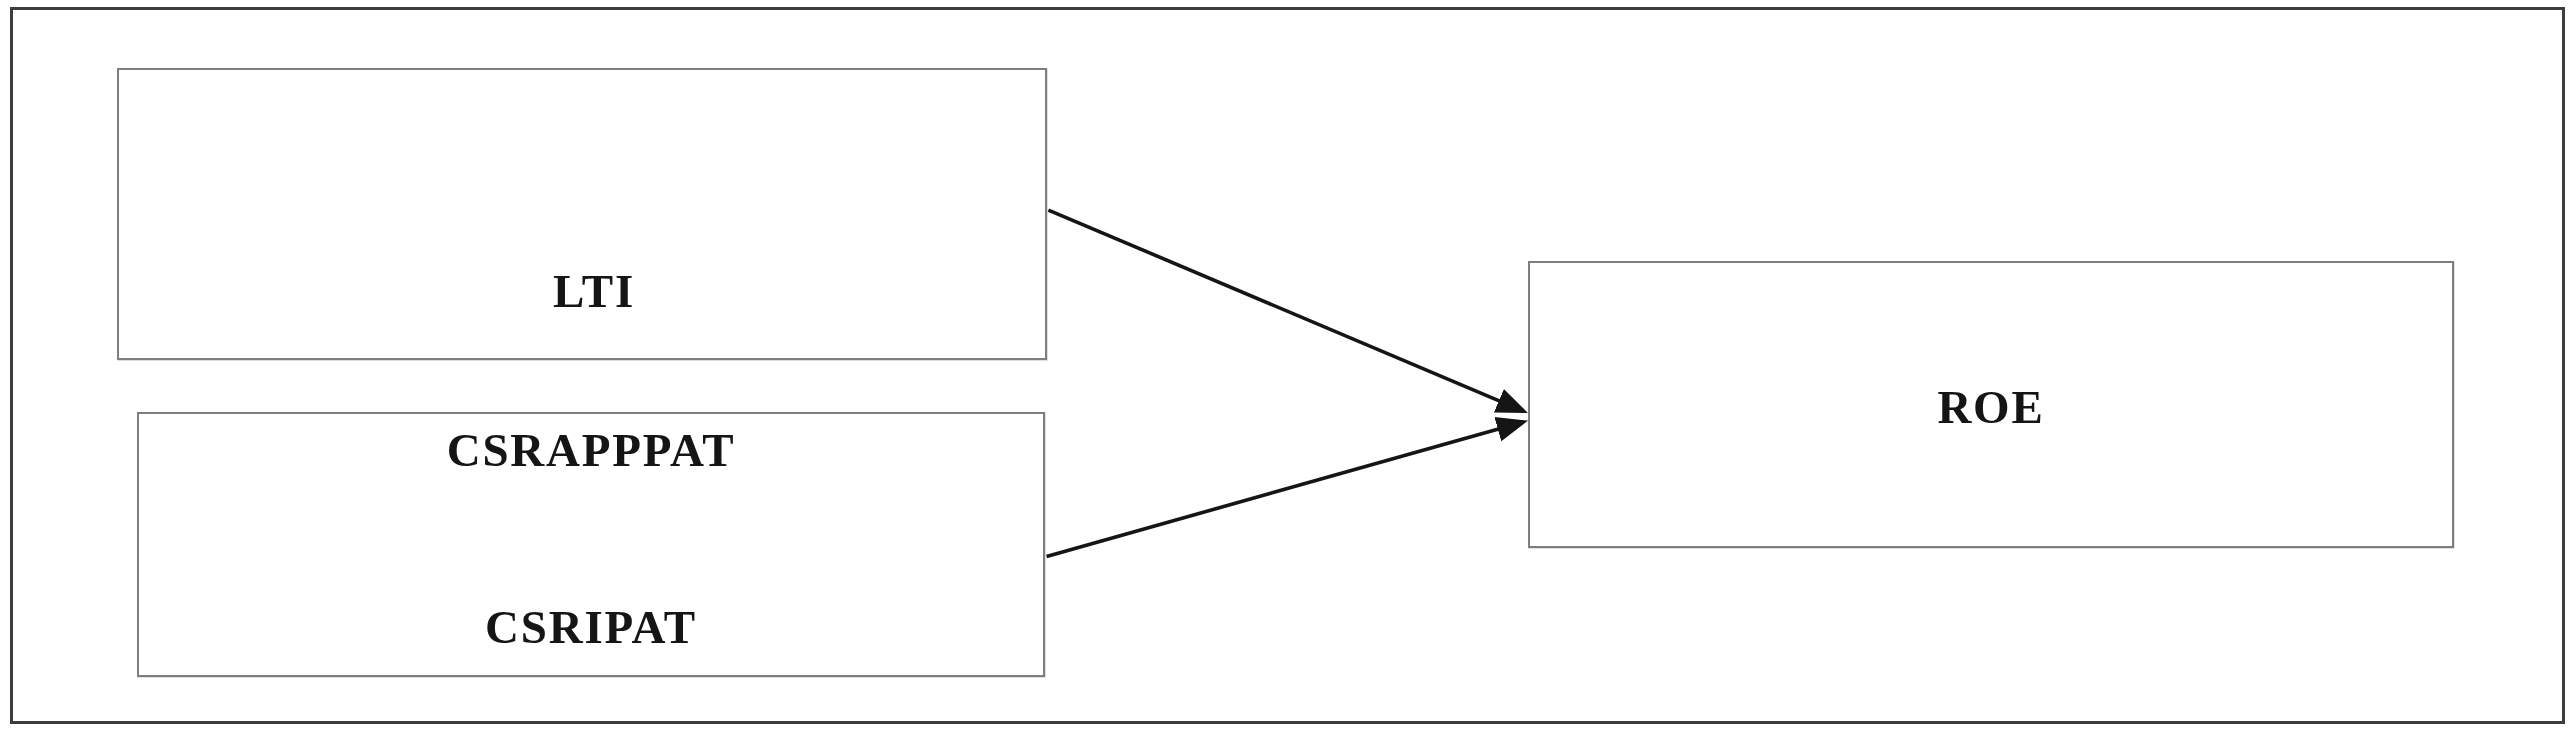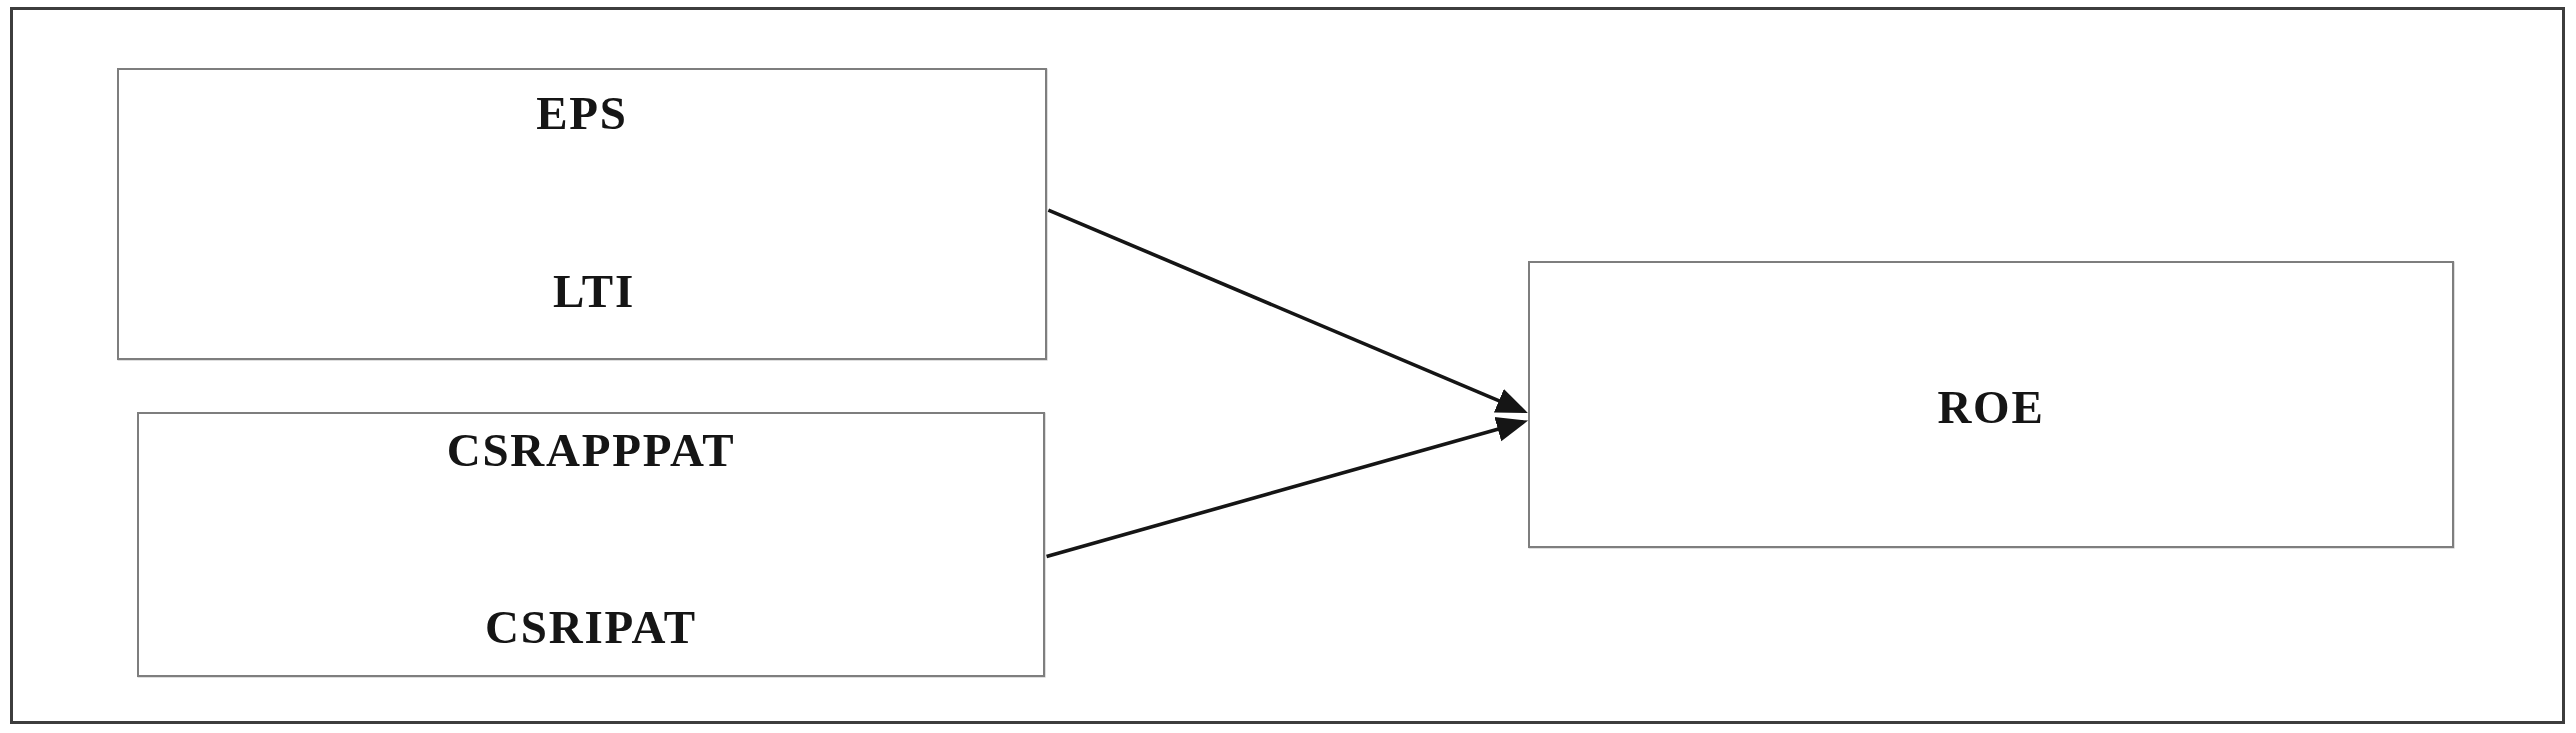--- a/index.html
+++ b/index.html
@@ -77,21 +77,20 @@
   }
 </style>
 </head>
 <body>
 
 <div id="stage">
 
   <div class="outer-frame"></div>
 
   <div class="node-box" id="box-eps-lti">
-    <div class="box-label label-top">EPS</div>
     <div class="box-label label-bottom">LTI</div>
   </div>
 
   <div class="node-box" id="box-csr">
     <div class="box-label label-top">CSRAPPPAT</div>
     <div class="box-label label-bottom">CSRIPAT</div>
   </div>
 
   <div class="node-box" id="box-roe">
     <div class="box-label label-center">ROE</div>

